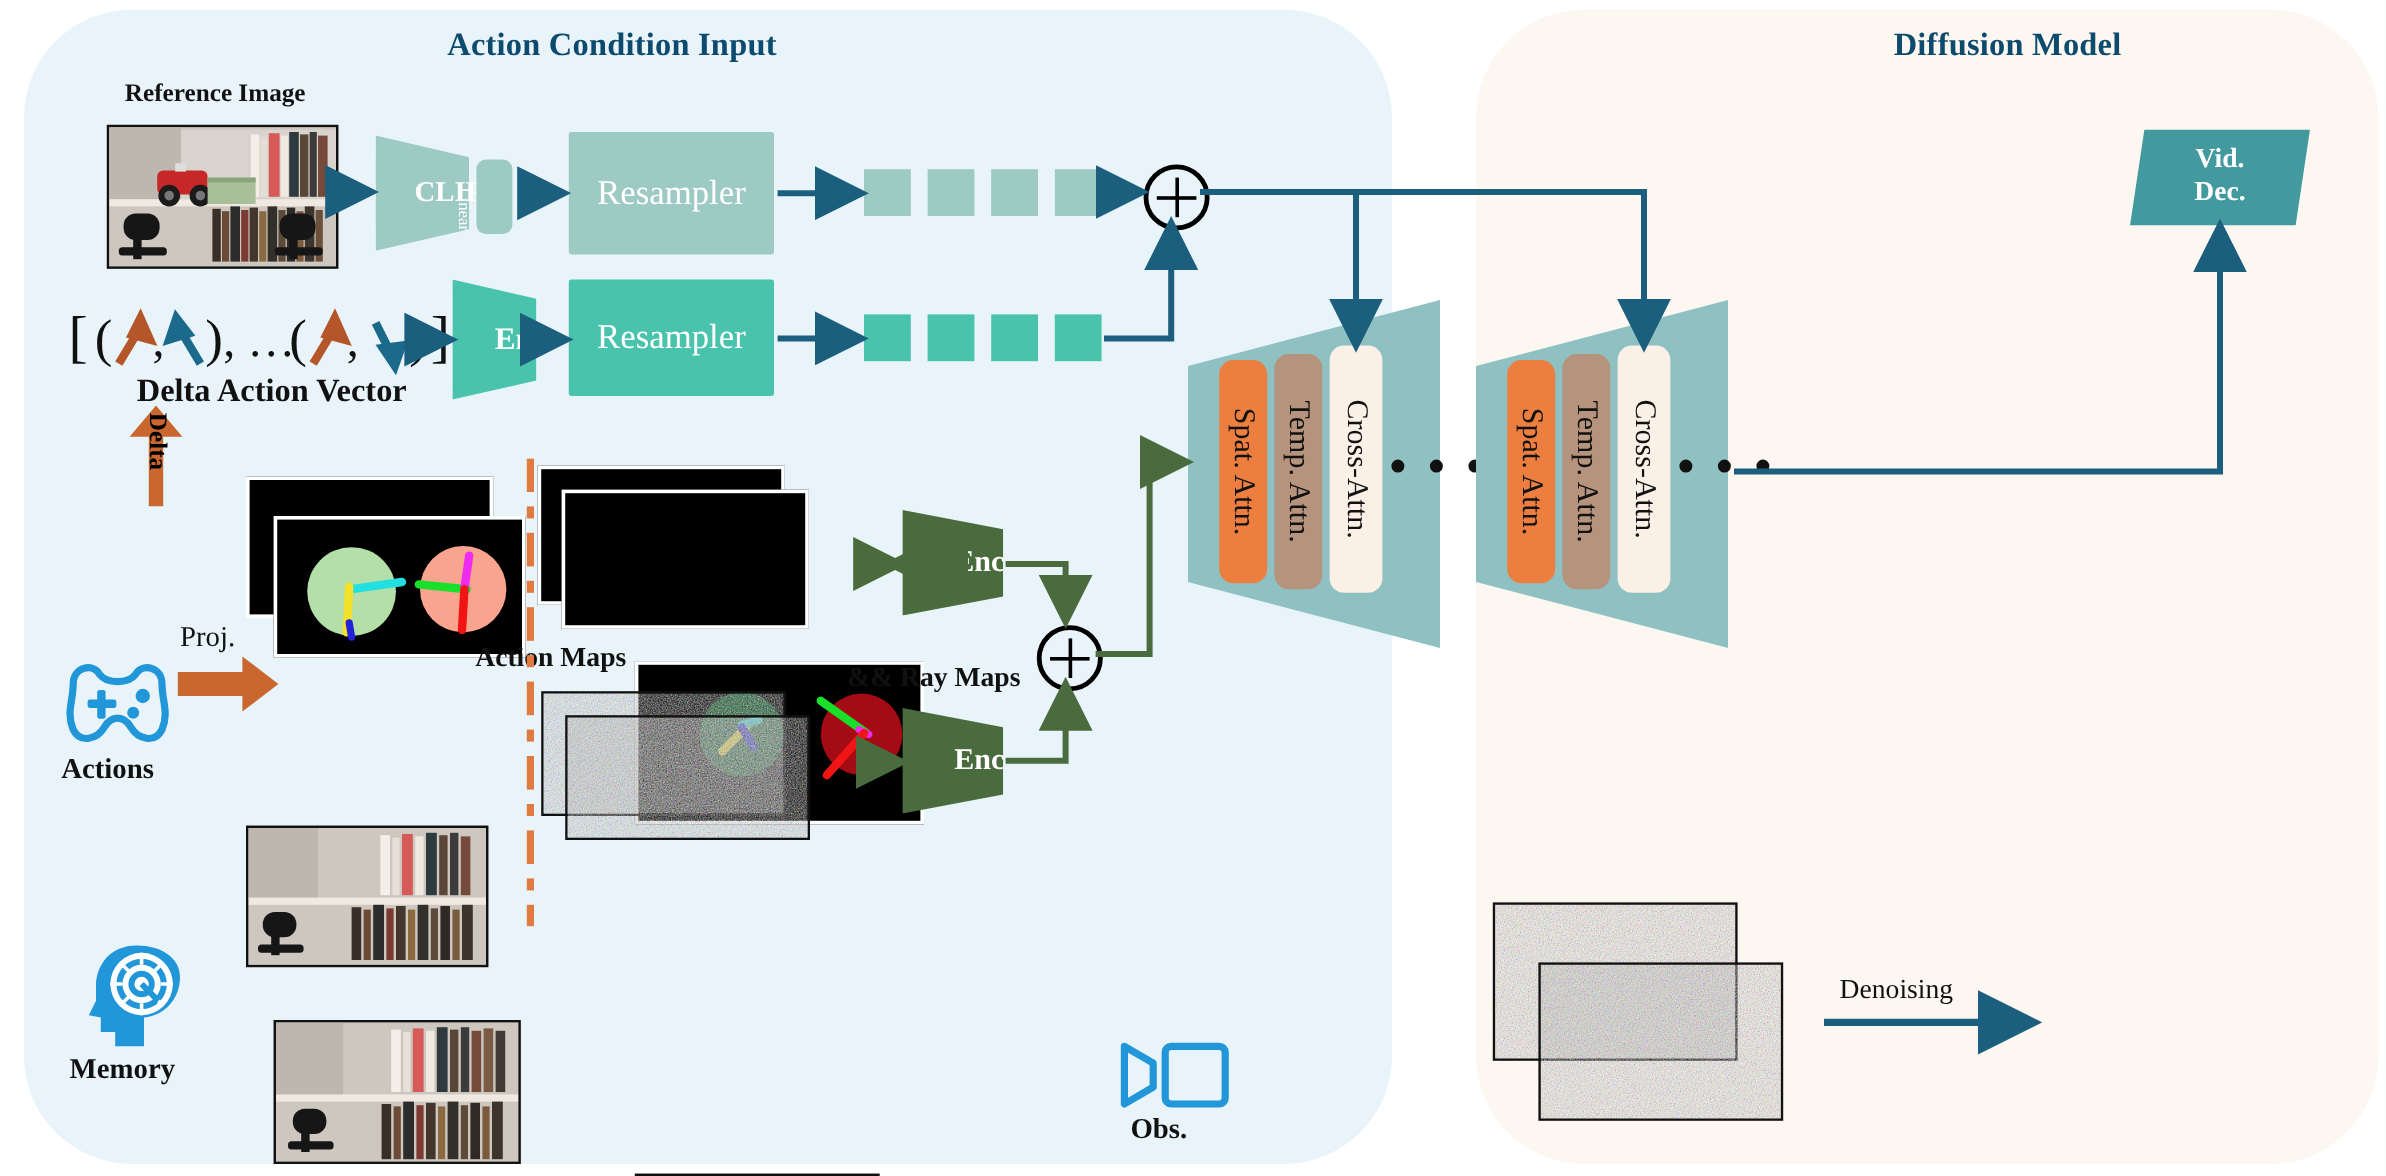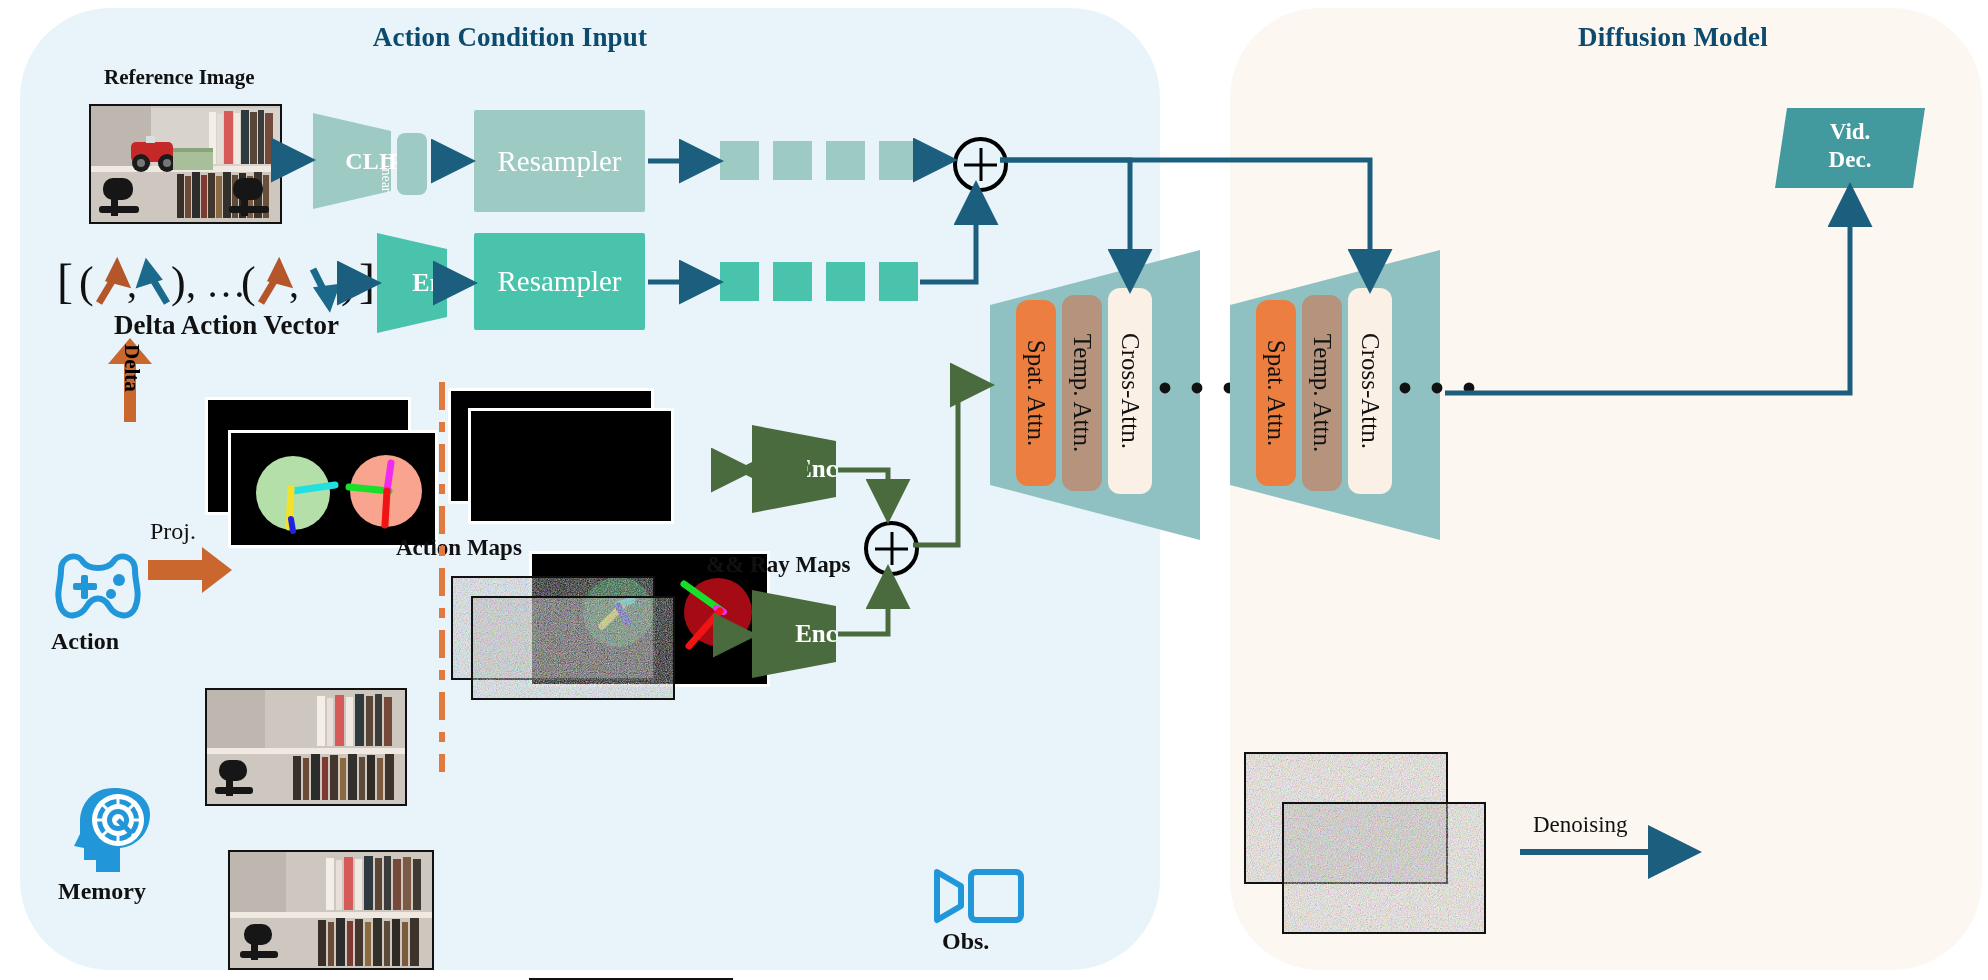--- a/index.html
+++ b/index.html
@@ -189,21 +189,21 @@
   <svg width="98" height="74" viewBox="0 0 98 74">
     <path d="M12 20 C12 6, 28 2, 34 12 C40 20, 58 20, 64 12 C70 2, 86 6, 86 20
              C86 34, 92 44, 86 58 C80 70, 66 66, 60 56 C54 46, 44 46, 38 56
              C32 66, 18 70, 12 58 C6 44, 12 34, 12 20 Z" fill="none" stroke="#2196d9" stroke-width="6" stroke-linejoin="round"></path>
     <rect x="24" y="33" width="24" height="7" rx="2" fill="#2196d9"></rect>
     <rect x="32" y="25" width="7" height="24" rx="2" fill="#2196d9"></rect>
     <circle cx="70" cy="30" r="6" fill="#2196d9"></circle>
     <circle cx="62" cy="44" r="5" fill="#2196d9"></circle>
   </svg>
 </div>
-<div class="abs lbl" style="left:51px;top:628px;font-size:24px;">Action</div>
+<div class="abs lbl" style="left:51px;top:628px;font-size:24px;">Actions</div>
 
 <div class="abs lbl-reg" style="left:150px;top:518px;font-size:24px;">Proj.</div>
 <div class="abs" style="left:148px;top:547px;width:84px;height:46px;">
   <svg width="84" height="46" viewBox="0 0 84 46">
     <polygon points="0,13 54,13 54,0 84,23 54,46 54,33 0,33" fill="#c9672e"></polygon>
   </svg>
 </div>
 
 <div class="abs" style="left:205px;top:397px;width:200px;height:112px;background:#000;border:3px solid #fff;"></div>
 <div class="abs" style="left:228px;top:430px;width:204px;height:112px;background:#000;border:3px solid #fff;">

